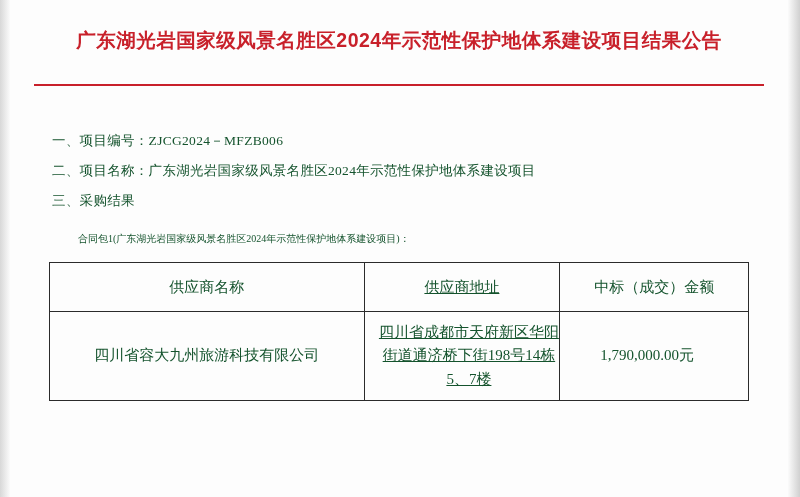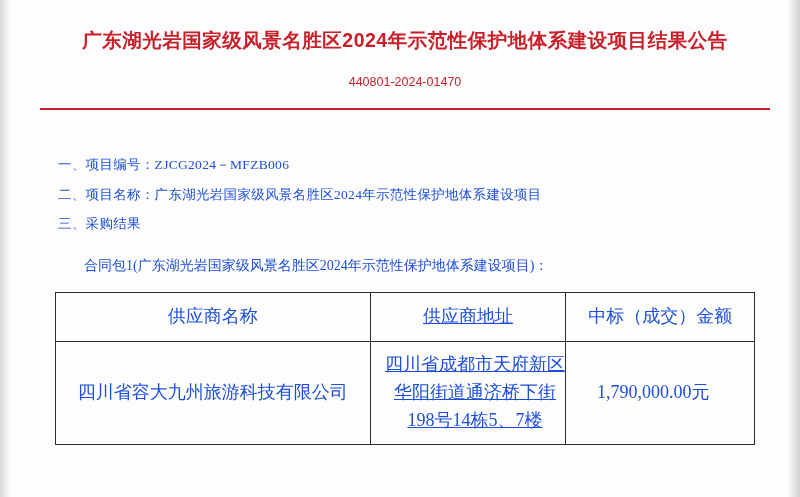--- a/index.html
+++ b/index.html
@@ -29,21 +29,21 @@
     background: linear-gradient(to right, #d8d8d8, #fbfbfb);
   }
   .edge-right {
     position: absolute;
     right: 0; top: 0;
     width: 12px; height: 497px;
     background: linear-gradient(to left, #d0d0d0, #fbfbfb);
   }
   .content {
     position: absolute;
-    left: 16px;
+    left: 10px;
     top: 0;
     width: 778px;
     height: 497px;
     box-sizing: border-box;
   }
   .doc-title {
     text-align: center;
     color: #c8202a;
     font-weight: bold;
     font-size: 19.5px;
@@ -70,44 +70,44 @@
   .meta-gap {
     display: inline-block;
     width: 40px;
   }
   .divider {
     margin: 13px 24px 0 24px;
     border-top: 2px solid #c8202a;
   }
   .body {
     padding: 0 26px;
-    color: #1d4ed8;
+    color: #14532d;
     font-size: 13.5px;
   }
   .clause {
     margin-top: 8px;
     padding-left: 16px;
     line-height: 1.6;
     letter-spacing: 0.3px;
   }
   .clause .label {
     font-weight: normal;
   }
   .clause-1 { margin-top: 44px; }
   .subline {
     margin-top: 20px;
     padding-left: 42px;
-    font-size: 14px;
+    font-size: 10px;
     line-height: 1.5;
   }
   table.result {
     margin: 16px auto 0 auto;
     width: 700px;
     border-collapse: collapse;
-    font-size: 18px;
+    font-size: 15px;
   }
   table.result th,
   table.result td {
     border: 1px solid #2b2b2b;
     text-align: center;
     vertical-align: middle;
     padding: 9px 6px;
     line-height: 1.55;
   }
   table.result th {
@@ -131,21 +131,20 @@
 <div class="page">
   <div class="edge-left"></div>
   <div class="edge-right"></div>
 
   <div class="content">
 
     <div class="doc-title">广东湖光岩国家级风景名胜区2024年示范性保护地体系建设项目结果公告</div>
 
     <div class="meta">
       <div class="meta-row">
-        <span class="seg">440801-2024-01470</span>
       </div>
     </div>
 
     <div class="divider"></div>
 
     <div class="body">
 
       <div class="clause clause-1">
         <span class="label">一、项目编号：</span><span>ZJCG2024－MFZB006</span>
       </div>

